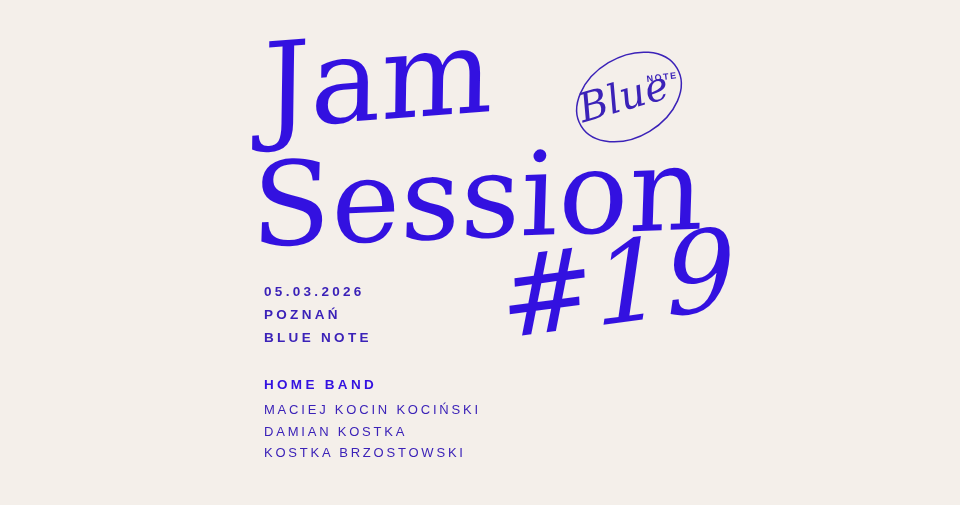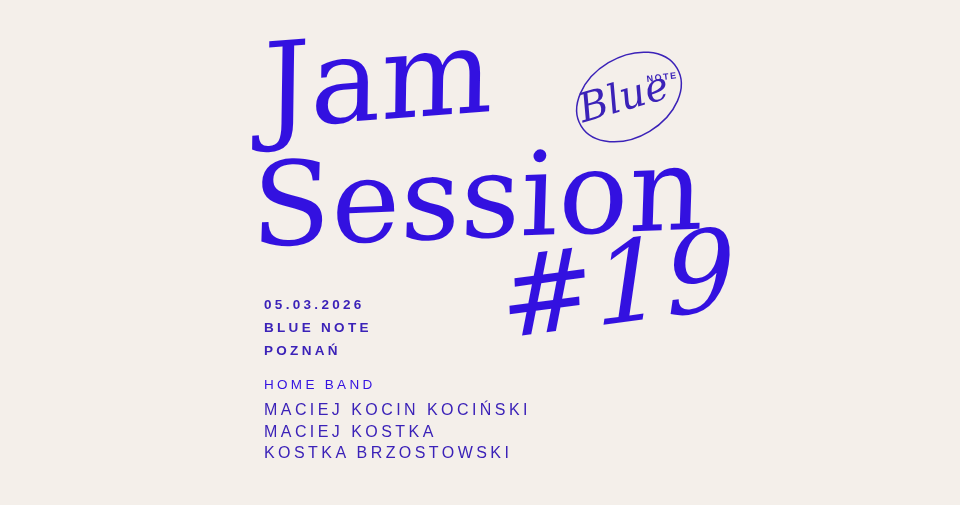--- a/index.html
+++ b/index.html
@@ -54,49 +54,49 @@
   #logo-mark {
     position:absolute;
     left:566px; top:36px;
     width:126px; height:122px;
   }
   #logo-mark svg { display:block; width:126px; height:122px; }
 
   
   #info-block {
     position:absolute;
-    left:264px; top:293px;
+    left:264px; top:280px;
   }
   #credits-block {
     position:absolute;
     left:264px; top:373px;
   }
 
   .meta-line {
     color:#3b22b8;
     font-size:13.5px;
     font-weight:600;
     letter-spacing:0.245em;
     line-height:23px;
     white-space:nowrap;
   }
 
   .credit-heading {
     color:#3311e0;
     font-size:13.5px;
-    font-weight:400;
+    font-weight:700;
     letter-spacing:0.245em;
     line-height:23px;
     white-space:nowrap;
     margin-bottom:3px;
   }
 
   .credit-line {
     color:#3b22b8;
-    font-size:16px;
+    font-size:13px;
     font-weight:500;
     letter-spacing:0.215em;
     line-height:21.5px;
     white-space:nowrap;
   }
 </style>
 </head>
 <body>
 
 <div id="poster">
@@ -113,24 +113,24 @@
       <ellipse cx="63" cy="61" rx="56" ry="40" fill="none" stroke="#3b22b8" stroke-width="1.5" transform="rotate(-31 63 61)"></ellipse>
 
       <text x="60" y="74" text-anchor="middle" fill="#3b22b8" font-family="DejaVu Serif, serif" font-style="italic" font-size="40" transform="rotate(-16 60 70)">Blue</text>
 
       <text x="81" y="46" fill="#3b22b8" font-family="Liberation Sans, sans-serif" font-weight="700" font-size="9" letter-spacing="1.6" transform="rotate(-7 81 46)">NOTE</text>
     </svg>
   </div>
 
   <div id="info-block">
     <div class="meta-line">05.03.2026</div>
+    <div class="meta-line">POZNAŃ</div>
     <div class="meta-line">BLUE NOTE</div>
-    <div class="meta-line">POZNAŃ</div>
   </div>
 
   <div id="credits-block">
     <div class="credit-heading">HOME BAND</div>
     <div class="credit-line">MACIEJ KOCIN KOCIŃSKI</div>
-    <div class="credit-line">MACIEJ KOSTKA</div>
+    <div class="credit-line">DAMIAN KOSTKA</div>
     <div class="credit-line">KOSTKA BRZOSTOWSKI</div>
   </div>
 
 </div>
 
 </body></html>

